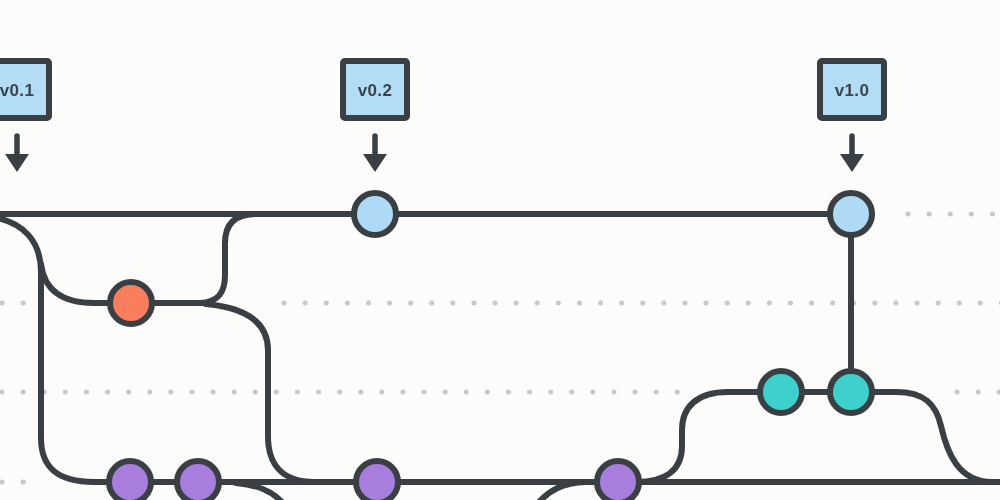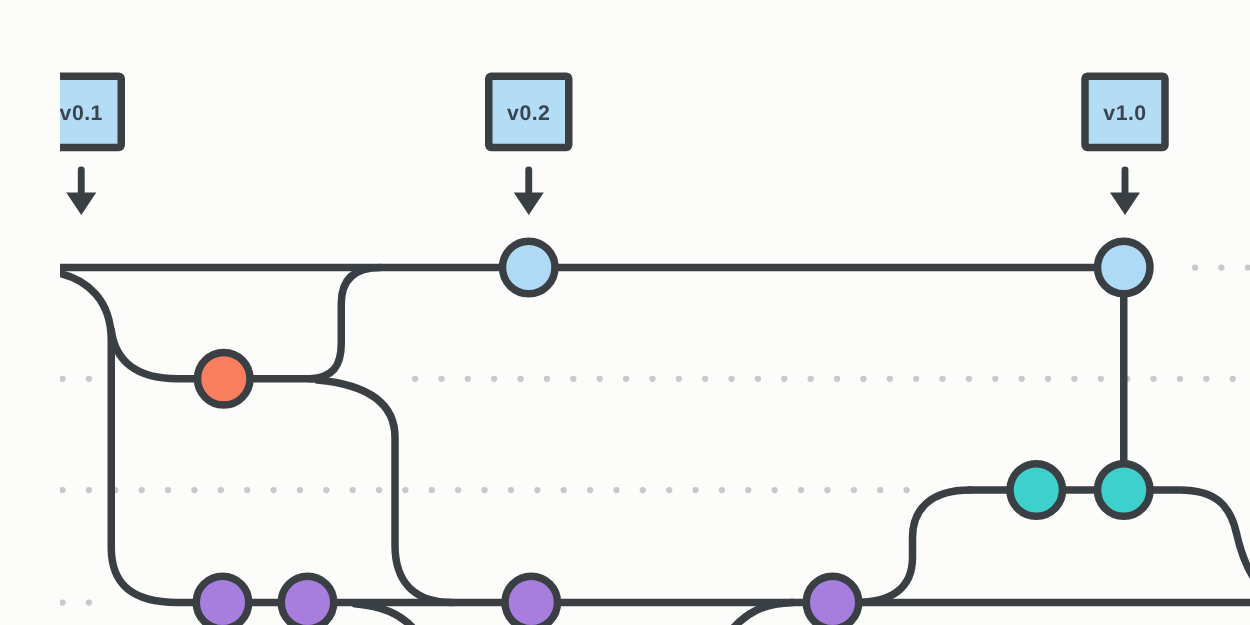--- a/index.html
+++ b/index.html
@@ -1,17 +1,17 @@
 <!DOCTYPE html>
 <html><head>
 <meta charset="utf-8">
 <style>
   html, body { margin: 0; padding: 0; }
   body { width: 1000px; height: 500px; overflow: hidden; background: #fcfcfb; }
-  .stage { width: 888px; height: 500px; position: relative; padding-left: 48px; }
+  .stage { width: 888px; height: 500px; position: relative; }
   svg { display: block; }
   .tag-text {
     font-family: "Liberation Sans", sans-serif;
     font-size: 17px;
     font-weight: 700;
     letter-spacing: 0.4px;
   }
 </style>
 </head>
 <body style="background: rgb(252, 252, 251);">

